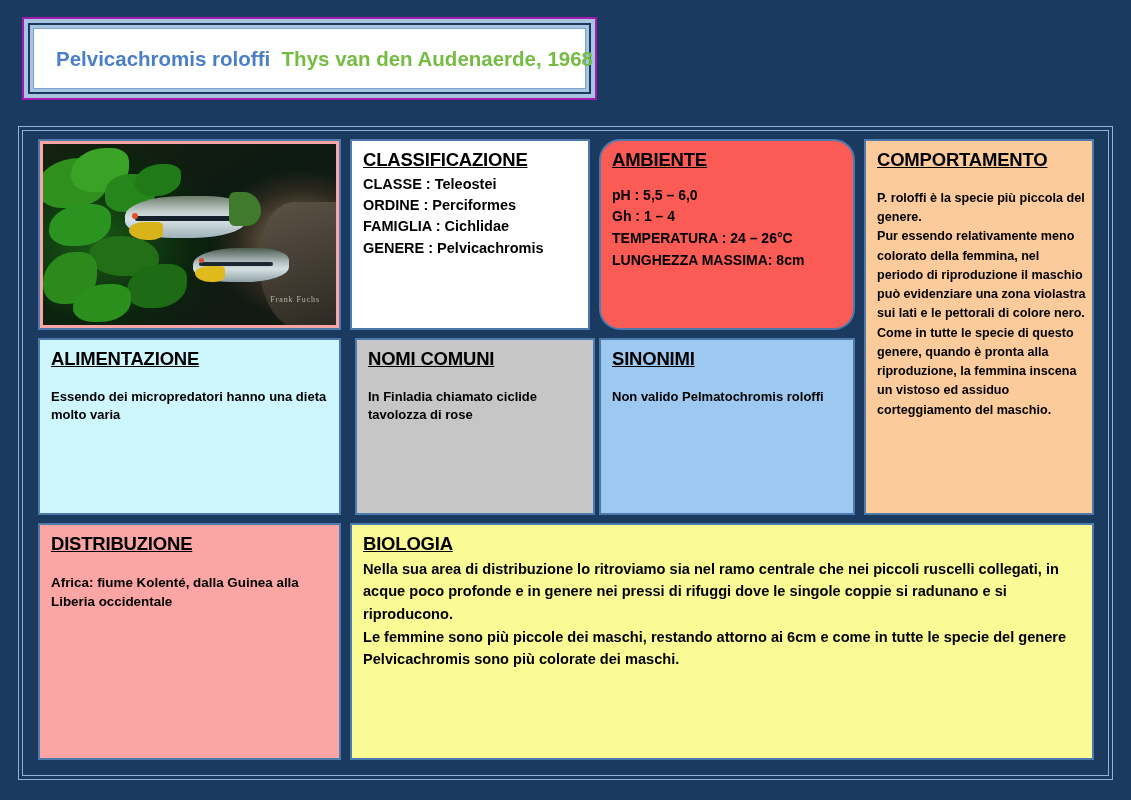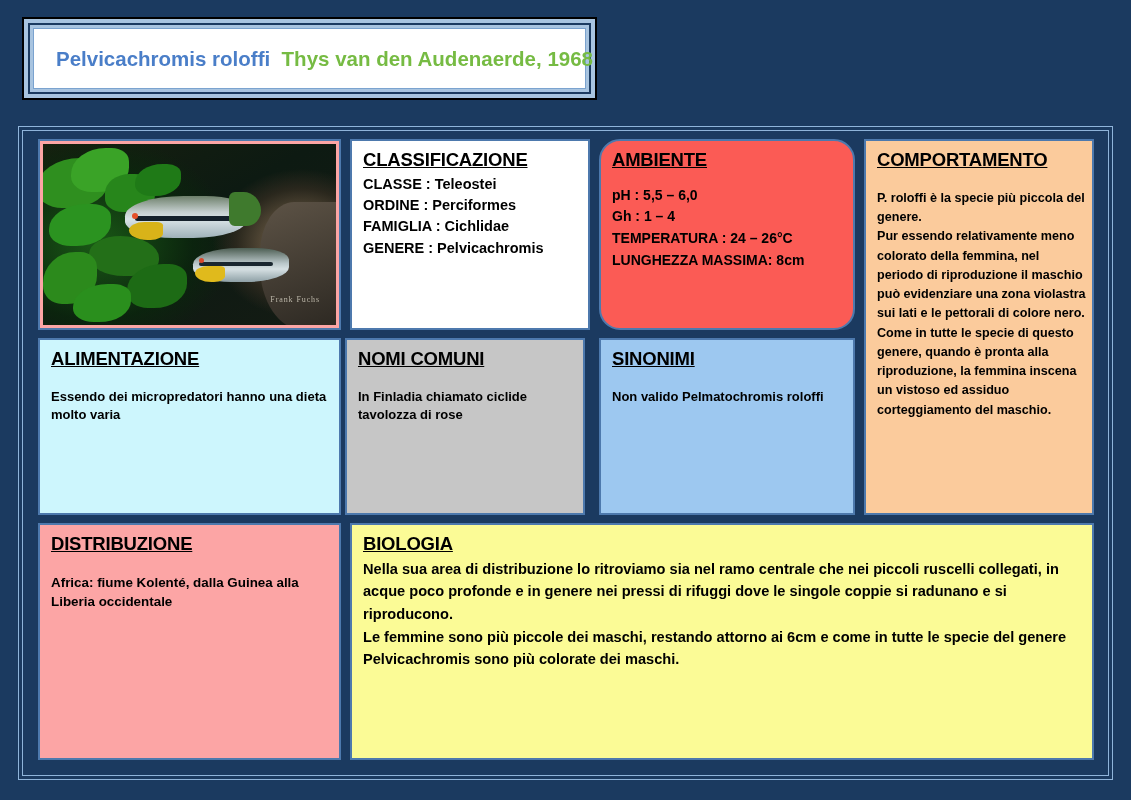--- a/index.html
+++ b/index.html
@@ -16,21 +16,21 @@
   }
 
   
   .title-plaque {
     position: absolute;
     left: 22px;
     top: 17px;
     width: 575px;
     height: 83px;
     background: #a8c4e0;
-    border: 2px solid #000000;
+    border: 2px solid #a21caf;
     box-sizing: border-box;
     padding: 4px;
   }
   .title-plaque-inner {
     width: 100%;
     height: 100%;
     border: 2px solid #1b3a60;
     box-sizing: border-box;
     padding: 3px;
     background: #a8c4e0;
@@ -252,21 +252,21 @@
       </div>
     </div>
 
     <div class="card bg-cyan" style="left:15px; top:207px; width:303px; height:177px;">
       <div class="card-body">
         <div class="card-title">ALIMENTAZIONE</div>
         <p class="card-text gap">Essendo dei micropredatori hanno una dieta molto varia</p>
       </div>
     </div>
 
-    <div class="card bg-gray" style="left:322px; top:207px; width:240px; height:177px;">
+    <div class="card bg-gray" style="left:332px; top:207px; width:240px; height:177px;">
       <div class="card-body">
         <div class="card-title">NOMI COMUNI</div>
         <p class="card-text gap">In Finladia chiamato ciclide tavolozza di rose</p>
       </div>
     </div>
 
     <div class="card bg-blue" style="left:576px; top:207px; width:256px; height:177px;">
       <div class="card-body">
         <div class="card-title">SINONIMI</div>
         <p class="card-text gap">Non valido Pelmatochromis roloffi</p>

